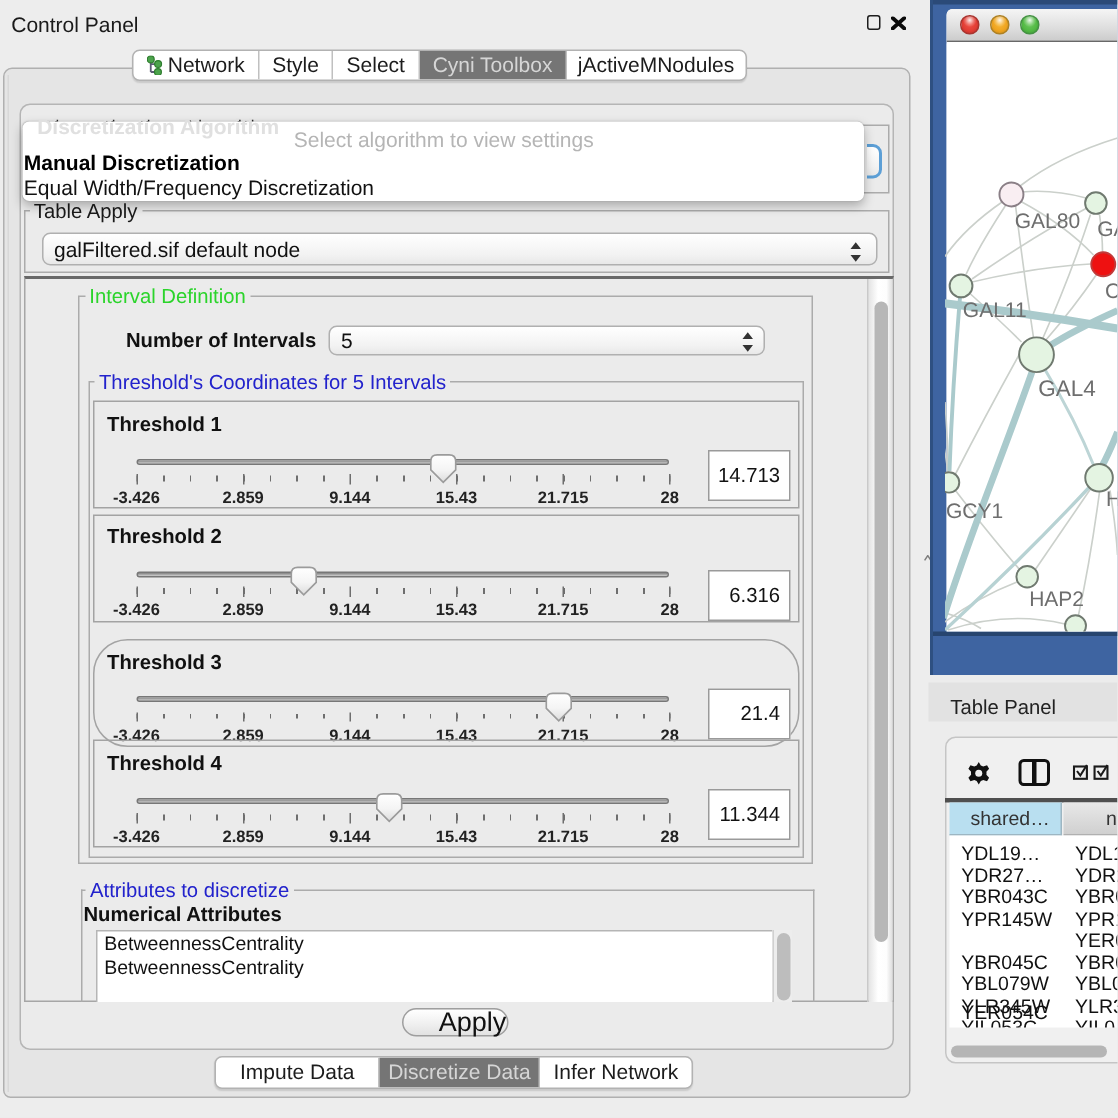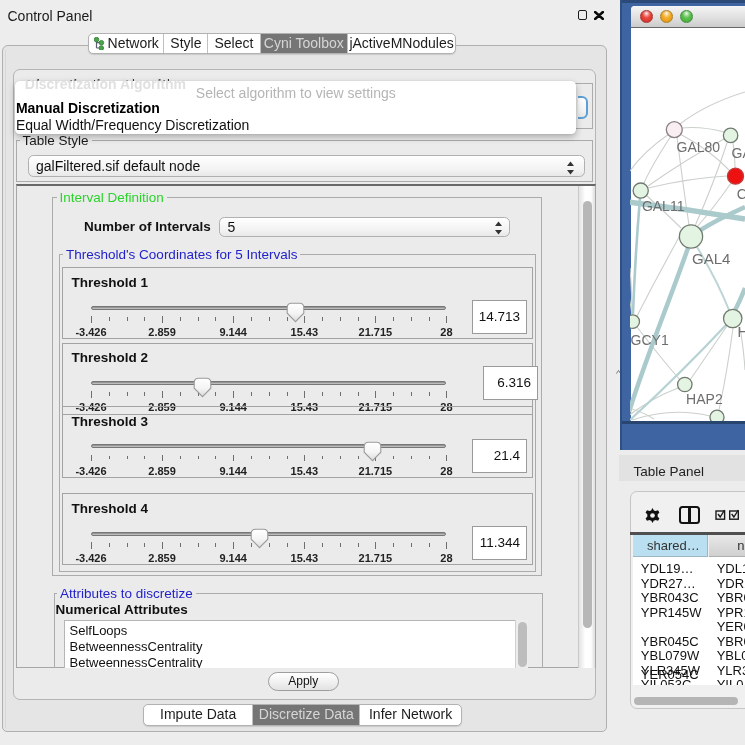--- a/index.html
+++ b/index.html
@@ -8,21 +8,21 @@
 
 #cpwin { position:absolute; left:0; top:0; width:620px; height:745px; background:#ededed; }
 #cpbody { position:absolute; left:1.5px; top:44.8px; width:605px; height:687px; background:#e5e5e5; border:1px solid #b0b0b0; border-radius:6px 6px 5px 5px; }
 #cptitle { position:absolute; left:7.5px; top:7.5px; font-size:14px; color:#1a1a1a; }
 #btn-sq { position:absolute; left:577.5px; top:10px; width:9px; height:9.5px; border:1.6px solid #1d1d1d; border-radius:2px; }
 
 .seg { position:absolute; background:#fff; border:1px solid #b2b2b2; border-radius:5px; overflow:hidden; display:flex; box-shadow:0 1px 1px rgba(0,0,0,0.12); }
 .seg > div { font-size:14px; color:#1c1c1c; text-align:center; line-height:19.5px; border-right:1px solid #c0c0c0; white-space:nowrap; }
 .seg > div:last-child { border-right:none; }
 .seg > div.sel { background:#757575; color:#d6d6d6; }
-#topseg { left:88px; top:33px; width:368px; height:20.5px;justify-content:flex-end; }
+#topseg { left:88px; top:33px; width:410px; height:20.5px;justify-content:flex-end; }
 #botseg { left:143px; top:704px; width:319px; height:21.5px; }
 
 #content { position:absolute; left:12.5px; top:69px; width:583px; height:630.5px; background:#ebebeb; border:1px solid #b5b5b5; border-radius:7px; }
 .tborder { position:absolute; border:1px solid #ababab; }
 .ttitle { position:absolute; font-size:13.5px; background:#ebebeb; padding:0 3px; white-space:nowrap; }
 
 .combo { position:absolute; background:linear-gradient(180deg,#ffffff,#f2f2f2 70%,#e8e8e8); border:1px solid #b0b0b0; border-radius:5.5px; font-size:14px; color:#111; }
 .combo .ctext { position:absolute; left:7.4px; top:2.5px; }
 .updown { position:absolute; width:9px; height:14px; }
 
@@ -37,21 +37,21 @@
 .tick-maj { position:absolute; width:1px; height:6.6px; background:#6e6e6e; }
 .tlabel { position:absolute; transform:translateX(-50%); font-size:11px; font-weight:bold; color:#222; }
 .thumb { position:absolute; }
 .valbox { position:absolute; left:408.2px; width:55.4px; height:34px; background:#fff; border:1.5px solid #9a9a9a; font-size:13.5px; color:#111; text-align:right; line-height:31px; padding-right:6px; }
 
 #attrlist { position:absolute; left:64px; top:620px; width:451px; height:47.5px; background:#fff; border-top:1px solid #b5b5b5; border-left:1px solid #b5b5b5; font-size:13px; color:#111; overflow:hidden; }
 #attrlist div { padding-left:4.5px; height:16px; line-height:16px; }
 #attrscroll { position:absolute; left:514.8px; top:620px; width:13px; height:47.5px; background:#ededed; border-left:1px solid #d0d0d0; }
 #attrthumb { position:absolute; left:2.2px; top:2px; width:9px; height:45px; background:#bdbdbd; border-radius:4.5px; }
 
-#apply { position:absolute; left:268px; top:671.5px; width:70.5px; height:19px; background:linear-gradient(180deg,#ffffff,#f0f0f0 55%,#e2e2e2); border:1px solid #9e9e9e; border-radius:9.5px; font-size:12px; color:#111; text-align:center; line-height:17.5px; }
+#apply { position:absolute; left:268px; top:671.5px; width:70.5px; height:19px; background:linear-gradient(180deg,#ffffff,#f0f0f0 55%,#e2e2e2); border:1px solid #9e9e9e; border-radius:9.5px; font-size:18px; color:#111; text-align:right; line-height:17.5px; }
 
 #popup { position:absolute; left:15.3px; top:80.6px; width:561.2px; height:53px; background:#ffffff; border-radius:4.5px; box-shadow:0 3px 7px rgba(0,0,0,0.28), 0 0 1px rgba(0,0,0,0.2); }
 
 #netframe { position:absolute; left:620px; top:0px; width:125px; height:450px; background:#3e64a1; }
 #netwin { position:absolute; left:10.5px; top:5.5px; width:114.5px; height:415px; background:#fff; border-radius:4px 0 0 0; overflow:hidden; }
 #nettitle { position:absolute; left:0; top:0; width:114.5px; height:22px; background:linear-gradient(180deg,#f5f5f5,#dedede 60%,#cccccc); border-bottom:1.3px solid #686868; }
 .tl { position:absolute; top:4.6px; width:12.6px; height:12.6px; border-radius:50%; }
 #netcanvas { position:absolute; left:0; top:23px; width:114.5px; height:392px; background:#fff; }
 #tablepanelbar { position:absolute; left:619px; top:454.5px; width:126px; height:26.5px; background:#e2e2e2; }
 #tablebrowser { position:absolute; left:629.8px; top:490.6px; width:130px; height:218.5px; background:#f0f0f0; border:1px solid #c5c5c5; border-radius:7px; }
@@ -79,21 +79,21 @@
             <circle cx="7.3" cy="11" r="2.3" fill="#4ca34c" stroke="#2e7d2e" stroke-width="0.8"></circle>
           </svg>Network</div>
       <div style="width:52px;">Style</div>
       <div style="width:61.8px;">Select</div>
       <div style="width:103.9px;" class="sel">Cyni Toolbox</div>
       <div style="width:127px;">jActiveMNodules</div>
     </div>
     <div id="content">
 
       <div class="tborder" style="left:2.5px;top:70px;width:576.5px;height:41.5px;"></div>
-      <div class="ttitle" style="left:6px;top:63px;color:#1a1a1a;">Table Style</div>
+      <div class="ttitle" style="left:6px;top:63px;color:#1a1a1a;">Table Apply</div>
       <div class="combo" style="left:14.1px;top:84.5px;width:557.8px;height:22.5px;">
           <span class="ctext">galFiltered.sif default node</span>
         <svg class="updown" style="right:9px;top:5px;" viewBox="0 0 9 14">
             <path d="M 4.5 0.5 L 8 5 L 1 5 Z M 4.5 13.5 L 8 9 L 1 9 Z" fill="#333"></path>
           </svg>
       </div>
 
       <div class="tborder" style="left:2.5px;top:13px;width:576.5px;height:46px;"></div>
       <div class="abs" style="left:12.3px;top:7.2px;font-size:14px;font-weight:bold;color:#2a2a2a;">Discretization Algorithm</div>
       <div class="abs" style="left:564px;top:26px;width:11px;height:25px;overflow:hidden;">
@@ -164,23 +164,23 @@
 <svg class="thumb" style="left:128.5px;top:33.6px;" width="21" height="21" viewBox="0 0 21 21">
 <defs>
             <linearGradient id="tg1" x1="0" y1="0" x2="0" y2="1">
               <stop offset="0" stop-color="#ffffff"></stop>
               <stop offset="0.55" stop-color="#f4f4f4"></stop>
               <stop offset="1" stop-color="#dcdcdc"></stop>
             </linearGradient>
           </defs>
 <path d="M 2.2 5.5 Q 2.2 1.2 6.5 1.2 L 14.5 1.2 Q 18.8 1.2 18.8 5.5 L 18.8 11.2 L 10.5 19.6 L 2.2 11.2 Z" fill="url(#tg1)" stroke="#9b9b9b" stroke-width="1.1"></path>
         </svg>
-<div class="valbox" style="top:22px;margin-left:11px;">6.316</div>
-</div>
-<div class="thpanel" style="top:406px;">
+<div class="valbox" style="top:36px;">6.316</div>
+</div>
+<div class="thpanel" style="top:426px;border-radius:23px;">
 <div class="thtitle">Threshold 3</div>
 <div class="track" style="top:37.4px;"></div>
 <div class="ticks-min" style="top:48.7px;width:356.5px;background:repeating-linear-gradient(90deg,#6e6e6e 0,#6e6e6e 1px,transparent 1px,transparent 17.775px);"></div>
 <div class="tick-maj" style="left:27.6px;top:47.9px;"></div>
 <div class="tick-maj" style="left:98.7px;top:47.9px;"></div>
 <div class="tick-maj" style="left:169.8px;top:47.9px;"></div>
 <div class="tick-maj" style="left:240.9px;top:47.9px;"></div>
 <div class="tick-maj" style="left:312.0px;top:47.9px;"></div>
 <div class="tick-maj" style="left:383.1px;top:47.9px;"></div>
 <div class="tlabel" style="left:27.6px;top:57.8px;">-3.426</div>
@@ -227,21 +227,20 @@
           </defs>
 <path d="M 2.2 5.5 Q 2.2 1.2 6.5 1.2 L 14.5 1.2 Q 18.8 1.2 18.8 5.5 L 18.8 11.2 L 10.5 19.6 L 2.2 11.2 Z" fill="url(#tg3)" stroke="#9b9b9b" stroke-width="1.1"></path>
         </svg>
 <div class="valbox" style="top:31.5px;">11.344</div>
 </div>
 
     <div class="tborder" style="left:54px;top:592.5px;width:488.6px;height:75px;border-bottom:none;"></div>
     <div class="ttitle" style="left:57px;top:586px;color:#2222cc;">Attributes to discretize</div>
     <div class="abs" style="left:55.6px;top:601.5px;font-size:13.5px;font-weight:bold;color:#111;">Numerical Attributes</div>
     <div id="attrlist">
-        <div style="margin-top:2px;">SelfLoops</div>
         <div>BetweennessCentrality</div>
         <div>BetweennessCentrality</div>
       </div>
     <div id="attrscroll">
         <div id="attrthumb"></div>
       </div>
     <div id="apply">Apply</div>
     <div class="seg" id="botseg">
       <div style="width:116px;">Impute Data</div>
       <div style="width:113.5px;" class="sel">Discretize Data</div>

